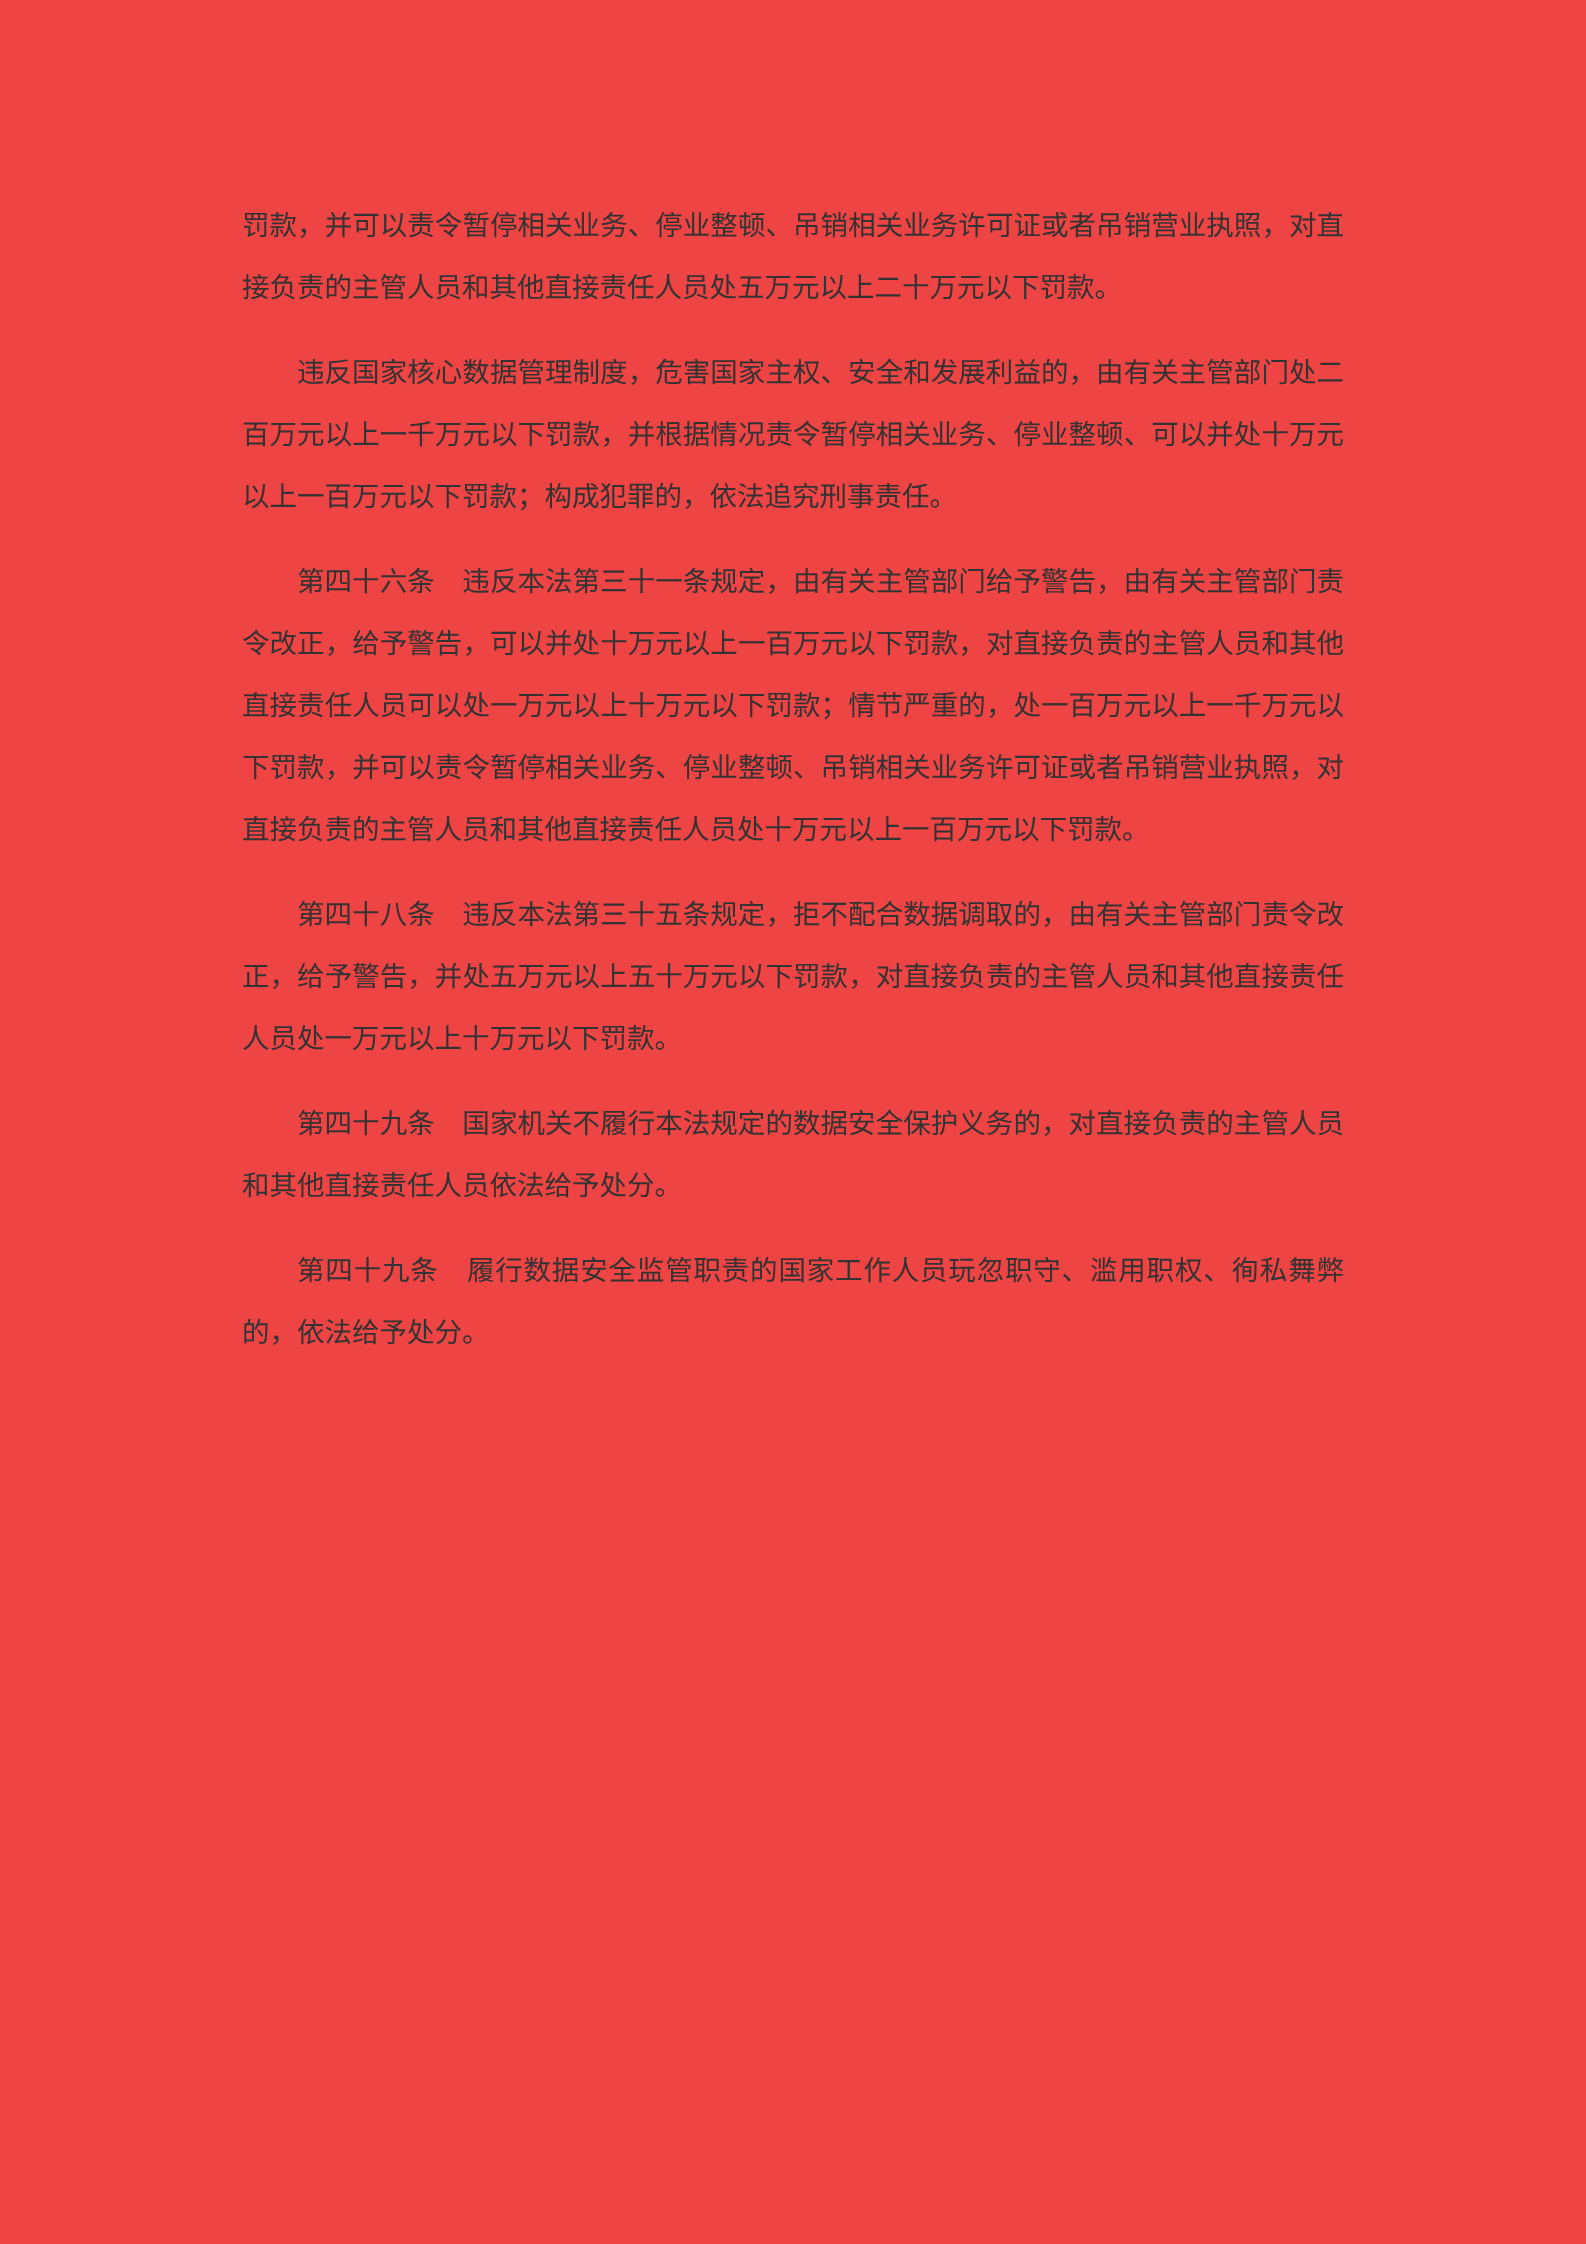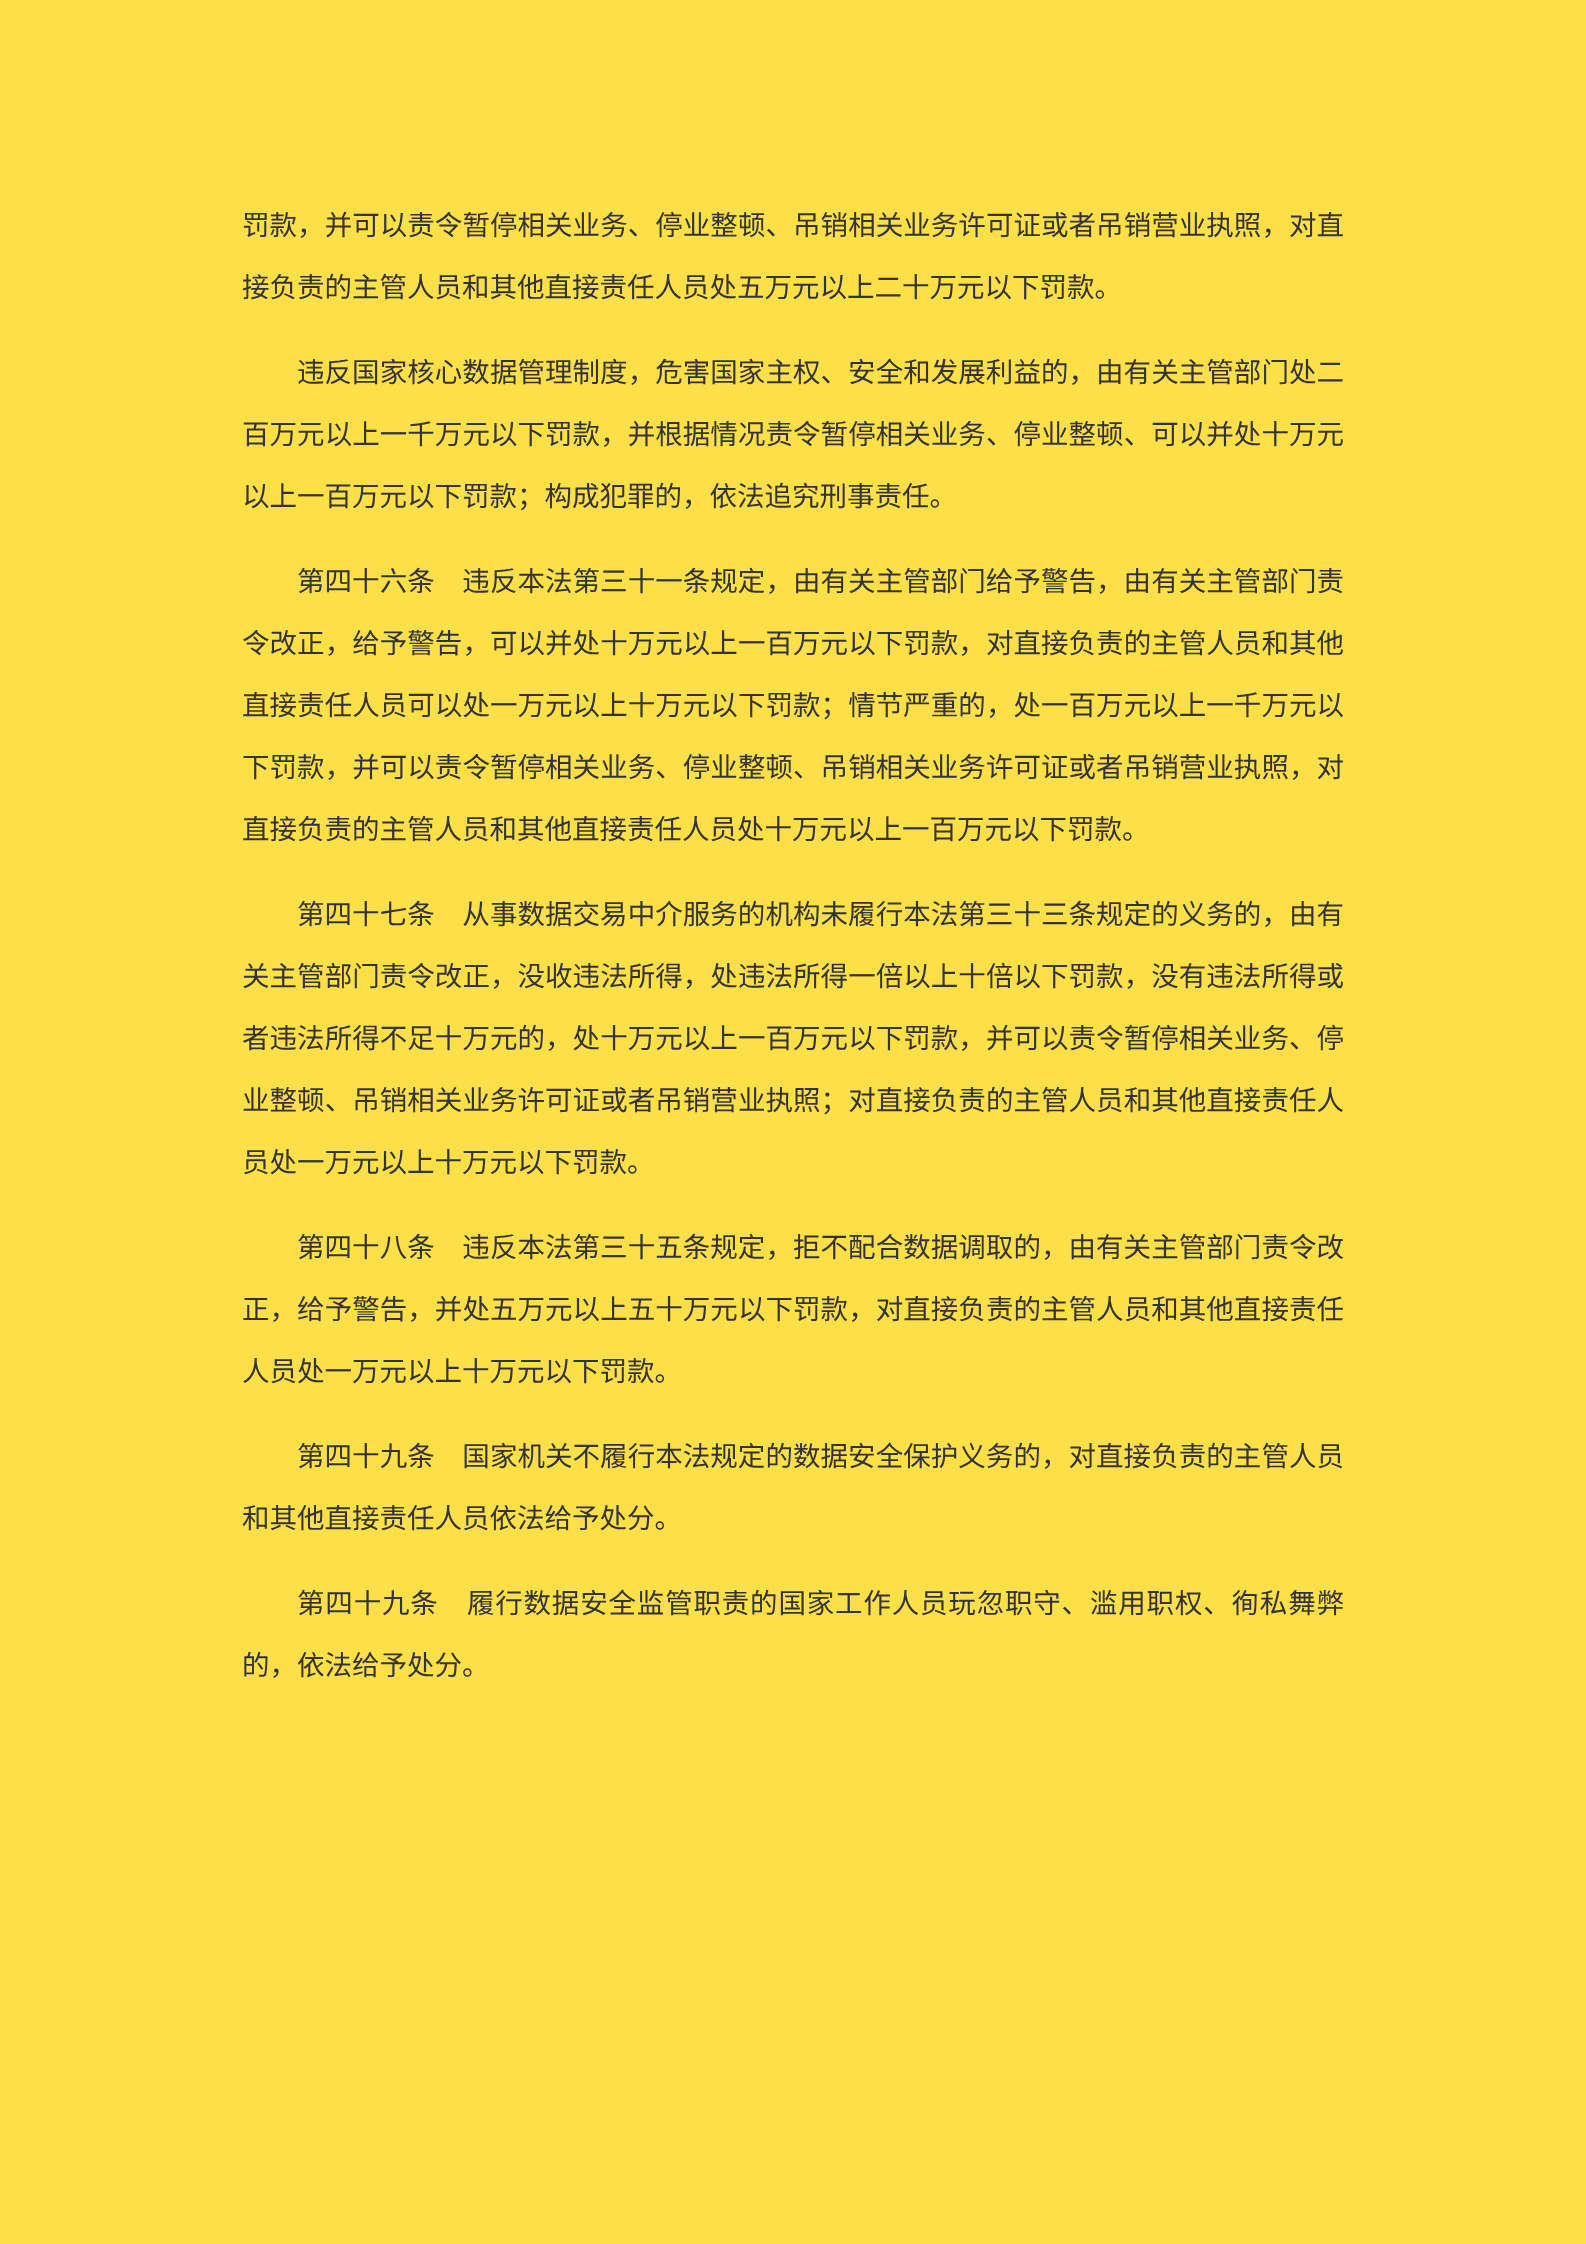--- a/index.html
+++ b/index.html
@@ -11,21 +11,21 @@
     height: 2244px;
     background: #ffffff;
     overflow: hidden;
     font-family: "Liberation Serif", "DejaVu Serif", serif;
   }
   .page {
     box-sizing: border-box;
     width: 1586px;
     height: 2244px;
     padding: 195px 242px 0 242px;
-    background: #fde047;
+    background: #ef4444;
   }
   .doc-body p {
     margin: 0 0 23px 0;
     font-size: 27.5px;
     line-height: 62px;
     color: #333333;
     text-align: justify;
     text-justify: inter-ideograph;
     letter-spacing: 0;
     word-break: break-all;
@@ -38,18 +38,17 @@
   }
 </style>
 </head>
 <body>
 
 <div class="page">
   <div class="doc-body">
     <p class="continuation">罚款，并可以责令暂停相关业务、停业整顿、吊销相关业务许可证或者吊销营业执照，对直接负责的主管人员和其他直接责任人员处五万元以上二十万元以下罚款。</p>
     <p class="indented">违反国家核心数据管理制度，危害国家主权、安全和发展利益的，由有关主管部门处二百万元以上一千万元以下罚款，并根据情况责令暂停相关业务、停业整顿、可以并处十万元以上一百万元以下罚款；构成犯罪的，依法追究刑事责任。</p>
     <p class="indented">第四十六条　违反本法第三十一条规定，由有关主管部门给予警告，由有关主管部门责令改正，给予警告，可以并处十万元以上一百万元以下罚款，对直接负责的主管人员和其他直接责任人员可以处一万元以上十万元以下罚款；情节严重的，处一百万元以上一千万元以下罚款，并可以责令暂停相关业务、停业整顿、吊销相关业务许可证或者吊销营业执照，对直接负责的主管人员和其他直接责任人员处十万元以上一百万元以下罚款。</p>
-    <p class="indented">第四十七条　从事数据交易中介服务的机构未履行本法第三十三条规定的义务的，由有关主管部门责令改正，没收违法所得，处违法所得一倍以上十倍以下罚款，没有违法所得或者违法所得不足十万元的，处十万元以上一百万元以下罚款，并可以责令暂停相关业务、停业整顿、吊销相关业务许可证或者吊销营业执照；对直接负责的主管人员和其他直接责任人员处一万元以上十万元以下罚款。</p>
     <p class="indented">第四十八条　违反本法第三十五条规定，拒不配合数据调取的，由有关主管部门责令改正，给予警告，并处五万元以上五十万元以下罚款，对直接负责的主管人员和其他直接责任人员处一万元以上十万元以下罚款。</p>
     <p class="indented">第四十九条　国家机关不履行本法规定的数据安全保护义务的，对直接负责的主管人员和其他直接责任人员依法给予处分。</p>
     <p class="indented">第四十九条　履行数据安全监管职责的国家工作人员玩忽职守、滥用职权、徇私舞弊的，依法给予处分。</p>
   </div>
 </div>
 
 </body></html>

